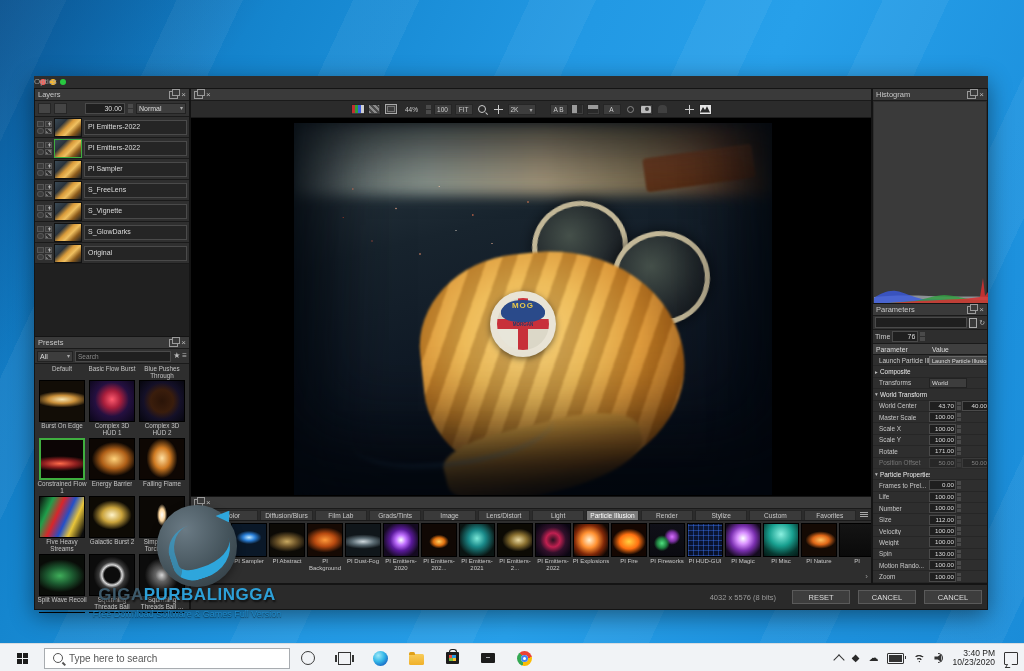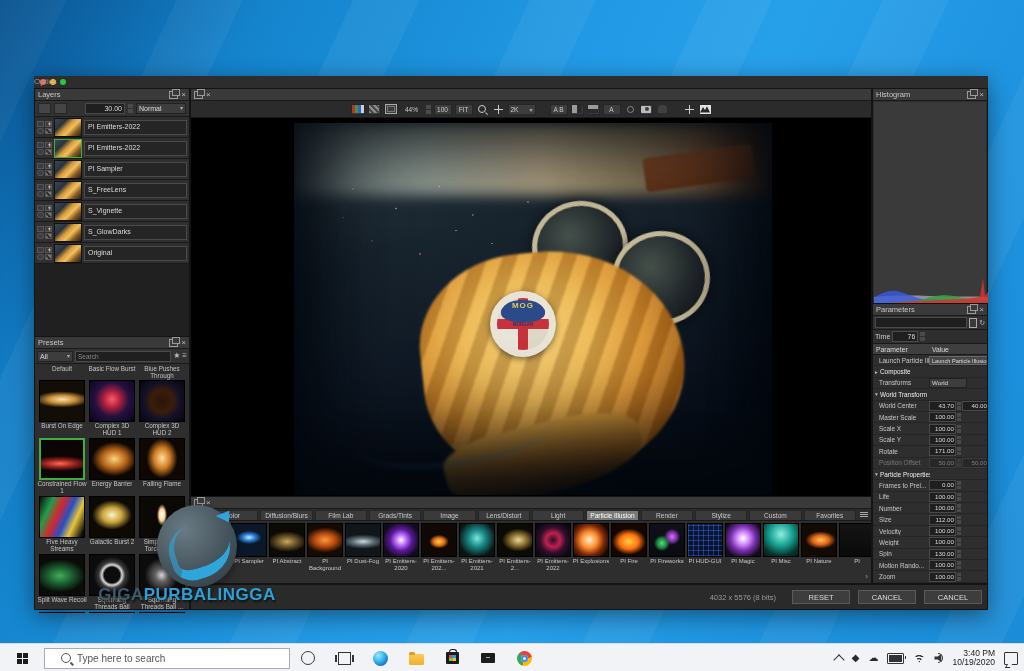--- a/index.html
+++ b/index.html
@@ -173,21 +173,21 @@
     font-size:17px;font-weight:900;letter-spacing:.5px;line-height:22px;white-space:nowrap;
     text-shadow:1px 2px 2px rgba(0,0,0,.65);}
   .wm-a{color:#3d5a6b;}
   .wm-b{color:#2da0d8;}
   .wm-sub{position:absolute;left:42px;top:609px;width:290px;z-index:41;text-align:center;font-size:9px;color:#1f86c4;text-shadow:0 1px 1px rgba(0,0,0,.5);}
   
   .taskbar{position:absolute;left:0;top:643px;width:1024px;height:28px;background:#f1f3f6;border-top:1px solid #d8dce0;display:flex;align-items:center;z-index:60;}
   .tb-start{width:44px;height:28px;display:flex;align-items:center;justify-content:center;}
   .win-logo{display:grid;grid-template-columns:5px 5px;grid-gap:1px;}
   .win-logo i{width:5px;height:5px;background:#1c1c1c;display:block;}
-  .tb-search{width:246px;height:21px;background:#fff;border:1px solid #a8acb0;box-sizing:border-box;display:flex;align-items:center;gap:6px;padding:0 16px;}
+  .tb-search{width:246px;height:21px;background:#fff;border:1px solid #a8acb0;box-sizing:border-box;display:flex;align-items:center;gap:6px;padding:0 8px;}
   .tb-mag{width:8px;height:8px;border:1.4px solid #555;border-radius:50%;position:relative;flex:0 0 auto;}
   .tb-mag::after{content:"";position:absolute;right:-4px;bottom:-3px;width:4px;height:1.6px;background:#555;transform:rotate(45deg);}
   .tb-search span{font-size:10px;color:#555;}
   .tb-ic{width:36px;height:28px;display:flex;align-items:center;justify-content:center;}
   .cortana{width:12px;height:12px;border:1.6px solid #3a3a3a;border-radius:50%;}
   .taskview{width:11px;height:11px;border:1.4px solid #333;position:relative;}
   .taskview::before{content:"";position:absolute;left:-4px;top:2px;width:2px;height:7px;background:#333;}
   .taskview::after{content:"";position:absolute;right:-4px;top:2px;width:2px;height:7px;background:#333;}
   .edge{width:15px;height:15px;border-radius:50%;background:radial-gradient(circle at 35% 30%,#9fe8f8,#35b8e8 42%,#1b70c8 75%,#124a9a 100%);}
   .folder{width:15px;height:11px;background:linear-gradient(180deg,#f8cc5a,#f0b02a);border-radius:1.5px;position:relative;margin-top:2px;}
@@ -902,20 +902,21 @@
             </span>
           </div>
         </div>
     </div>
   </div>
 
   <div class="wm-logo">
     <span class="wm-fish"></span>
   </div>
   <div class="wm-text"><span class="wm-a">GIGA</span><span class="wm-b">PURBALINGGA</span></div>
+  <div class="wm-sub">Free Download Software &amp; Games Full Version</div>
 
   <div class="taskbar">
     <span class="tb-start">
         <span class="win-logo">
           <i></i>
           <i></i>
           <i></i>
           <i></i>
         </span>
       </span>
@@ -951,18 +952,18 @@
       <span class="glyph-ic">◆</span>
       <span class="glyph-ic">☁</span>
       <span class="battery"></span>
       <span class="wifi"></span>
       <span style="display:flex;align-items:center">
           <span class="speaker"></span>
           <span class="spk-arc"></span>
         </span>
       <span class="clock">
         <div>3:40 PM</div>
-        <div>10/19/2020</div>
+        <div>10/23/2020</div>
       </span>
       <span class="action"></span>
     </span>
   </div>
 </div>
 
 </body></html>

